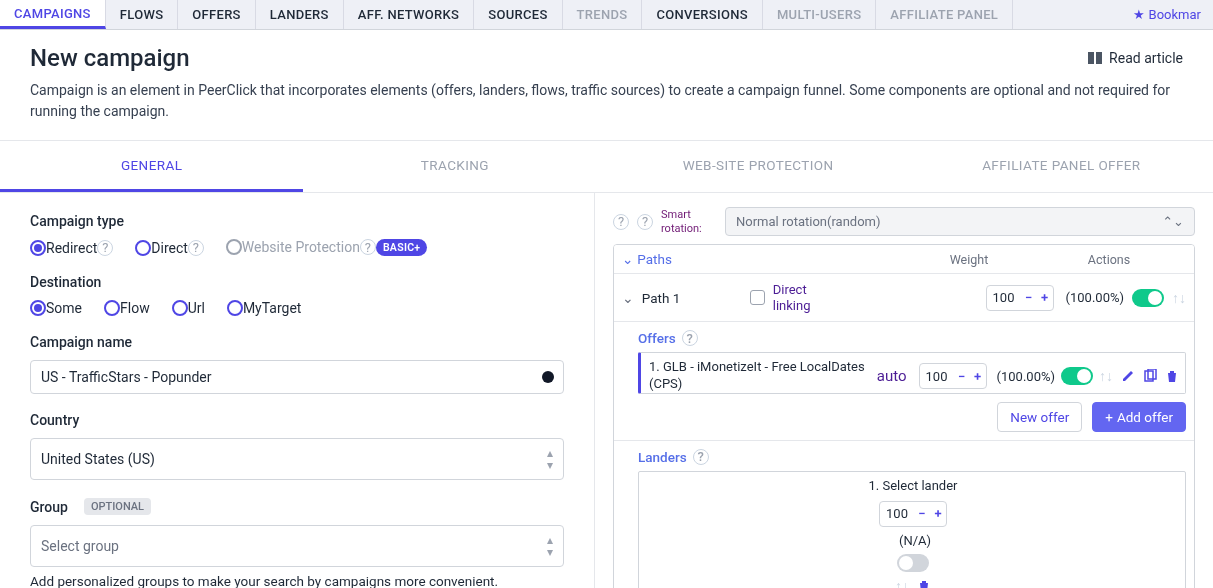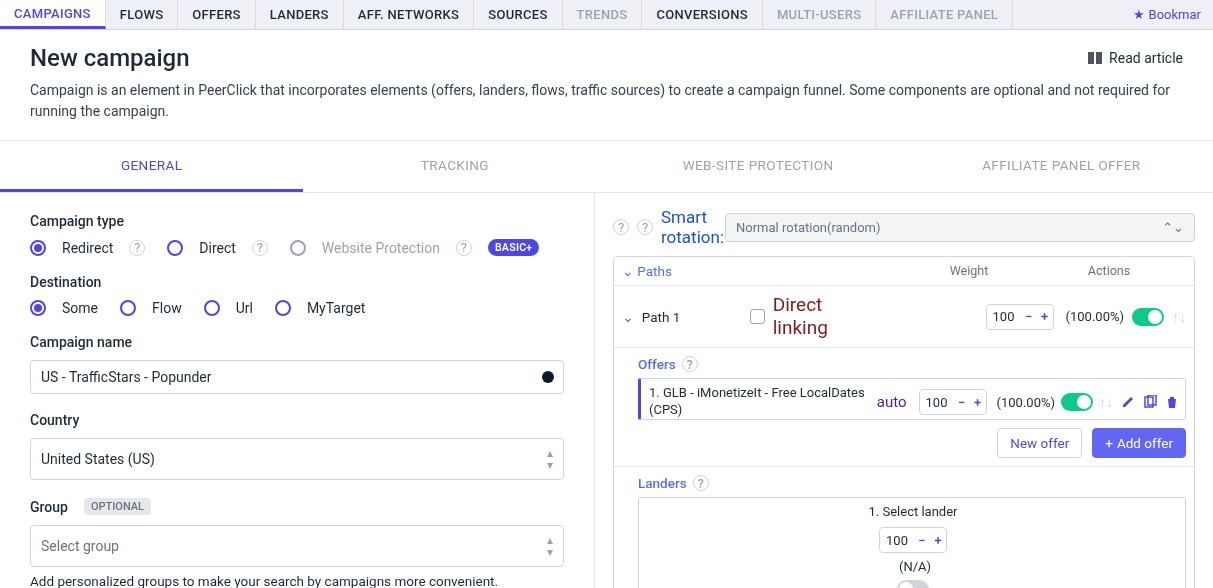--- a/index.html
+++ b/index.html
@@ -23,51 +23,51 @@
 .subtab { flex:1; text-align:center; padding:16px 0; font-size:13.5px; letter-spacing:0.4px; color:#9ca3af; cursor:pointer; }
 .subtab.active { color:#4f46e5; border-bottom:3px solid #4f46e5; }
 
 .content { display:flex; }
 .left { flex:0 0 595px; padding:20px 30px 16px; border-right:1px solid #e5e7eb; }
 .right { flex:1; padding:14px 18px 16px 18px; }
 
 .label { font-size:14px; font-weight:500; color:#1f2937; margin-bottom:10px; }
 .section { margin-bottom:18px; }
 .radio-row { display:flex; align-items:center; gap:22px; flex-wrap:wrap; }
-.radio-item { display:flex; align-items:center; gap:16px; color:#1f2937; cursor:pointer; }
+.radio-item { display:flex; align-items:flex-start; gap:0; color:#1f2937; cursor:pointer; }
 .radio { width:16px; height:16px; border:2px solid #4f46e5; border-radius:50%; display:inline-flex; align-items:center; justify-content:center; }
 .radio.on::after { content:""; width:8px; height:8px; background:#4f46e5; border-radius:50%; }
 .dimlabel { color:#9ca3af; }
 .badge-basic { background:#4f46e5; color:#fff; font-size:10.5px; padding:2px 7px; border-radius:10px; font-weight:600; letter-spacing:0.3px;}
 .help { color:#9ca3af; font-size:13px; border:1px solid #cbd5e1; border-radius:50%; width:16px; height:16px; display:inline-flex; align-items:center; justify-content:center; line-height:1; }
 
 .input { width:100%; border:1px solid #d1d5db; border-radius:4px; padding:8px 10px; font-size:14px; color:#1f2937; background:#fff; position:relative; }
 .select { display:flex; align-items:center; justify-content:space-between; cursor:pointer; }
 .select .chev { color:#9ca3af; font-size:12px; line-height:1; display:inline-block;}
 .optional-pill { background:#e5e7eb; color:#6b7280; font-size:11px; padding:2px 7px; border-radius:4px; margin-left:16px; font-weight:500;}
 .note { color:#1f2937; font-size:13.5px; margin-top:6px;}
 
 .camp-input-wrap { position:relative; }
 .camp-dot { position:absolute; right:10px; top:50%; transform:translateY(-50%); width:12px; height:12px; border-radius:50%; background:#111827; }
 
 .dp-head { display:flex; align-items:center; gap:8px; margin-bottom:8px;}
 .dp-title { font-size:13px; font-weight:700; letter-spacing:0.3px; width:94px; line-height:1.2; }
-.smart { color:#1d4ed8; font-size:17px; width:56px; line-height:1.2; }
+.smart { color:#701a75; font-size:11px; width:56px; line-height:1.2; }
 .rotation-select { flex:1; border:1px solid #d1d5db; border-radius:4px; padding:6px 10px; background:#f3f4f6; color:#6b7280; font-size:13px; display:flex; justify-content:space-between; align-items:center; cursor:pointer;}
 
 .pt { border:1px solid #d1d5db; border-radius:4px; overflow:hidden;}
 .pt-head { display:flex; align-items:center; background:#fff; border-bottom:1px solid #e5e7eb; font-size:12.5px; color:#6b7280; }
 .pt-head .paths-lbl { display:flex; align-items:center; gap:4px; color:#566fe8; padding:6px 8px; flex:0 0 300px; font-size:13.5px;}
 .pt-head .w { flex:0 0 110px; text-align:center;}
 .pt-head .act { flex:1; text-align:center;}
 
 .path-row { display:flex; align-items:center; padding:8px; gap:8px; border-bottom:1px solid #e5e7eb;}
 .path-name { display:flex; align-items:center; gap:4px; width:100px; color:#1f2937; font-size:13.5px;}
 .checkbox { width:15px; height:15px; border:1.5px solid #9ca3af; border-radius:3px; }
-.dl { color:#7f1d1d; font-size:19px; width:60px; line-height:1.2;}
+.dl { color:#4c1d95; font-size:13px; width:60px; line-height:1.2;}
 .num-input { display:flex; align-items:center; border:1px solid #d1d5db; border-radius:4px; height:26px; overflow:hidden; font-size:13px; width:68px;}
 .num-input .val { flex:1; text-align:center; color:#1f2937; padding:0 4px;}
 .num-input .minus, .num-input .plus { color:#4f46e5; width:16px; text-align:center; cursor:pointer; font-weight:600;}
 .pct { color:#1f2937; font-size:13px; margin-left:4px;}
 .switch { width:32px; height:18px; border-radius:10px; background:#0fc98b; position:relative; cursor:pointer; }
 .switch::after { content:""; position:absolute; right:2px; top:2px; width:14px; height:14px; border-radius:50%; background:#fff; }
 .switch.off { background:#d1d5db; }
 .switch.off::after { left:2px; right:auto; }
 .updown { color:#cbd5e1; font-size:14px; display:flex; gap:2px;}
 

